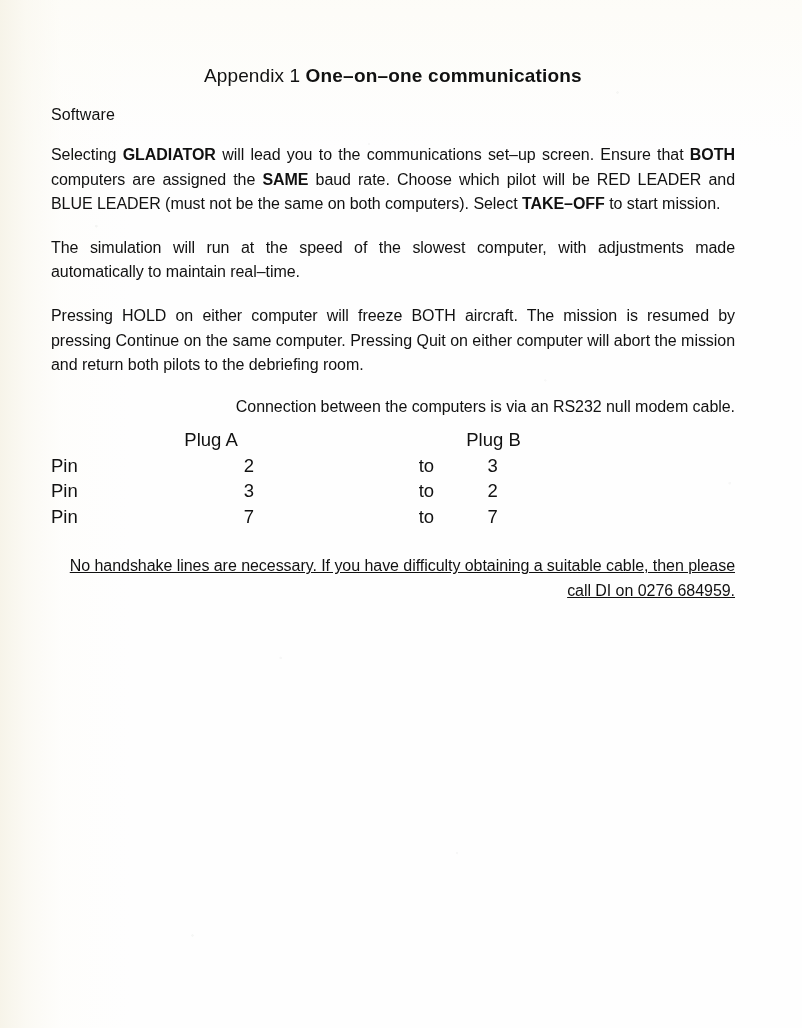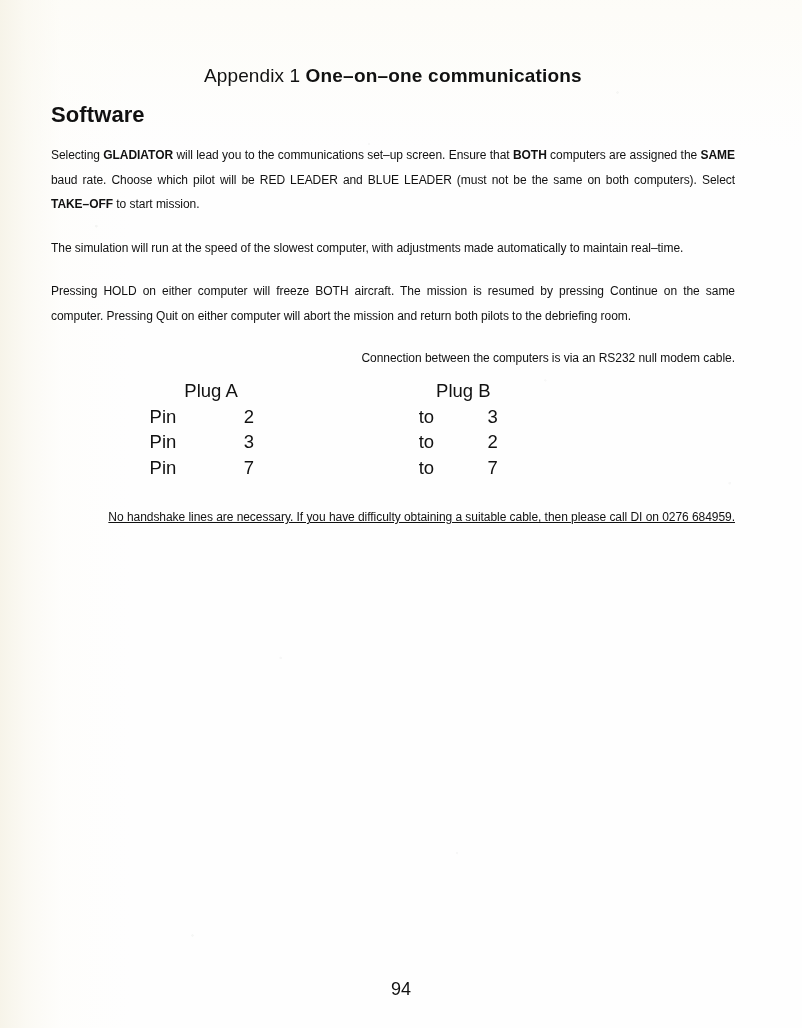--- a/index.html
+++ b/index.html
@@ -61,31 +61,31 @@
     line-height: 24px;
     margin: 8px;
     padding-top: 56px;
     letter-spacing: .1px;
     white-space: nowrap;
   }
   .doc-title .t-plain { font-weight: 400; }
   .doc-title .t-bold  { font-weight: 700; letter-spacing: .2px; }
 
   h2.section-heading {
-    font-size: 22px;
-    font-weight: 700;
+    font-size: 16px;
+    font-weight: 400;
     line-height: 22px;
     margin: 0;
     letter-spacing: .1px;
   }
   #heading-software { margin-top: 16px; }
   #heading-hardware { margin-top: 16px; }
 
   p.body-par {
-    font-size: 12px;
+    font-size: 16px;
     line-height: 24.6px;
     margin: 0;
     text-align: justify;
     text-justify: inter-word;
     letter-spacing: -.05px;
   }
   p.body-par.flush { text-align: right; }
   #par-selecting { margin-top: 17px; }
   #par-pressing  { margin-top: 19px; }
   #par-simulation{ margin-top: 19px; }
@@ -102,28 +102,28 @@
     font-size: 18.5px;
     line-height: 25.5px;
     width: 500px;
   }
   table.pin-table th,
   table.pin-table td {
     font-weight: 400;
     padding: 0;
     vertical-align: top;
   }
-  .col-pin  { width: 128px; text-align: right; }
+  .col-pin  { width: 128px; text-align: left; }
   .col-a    { width: 140px; text-align: center; margin-left: 26px; }
   .col-to   { width: 115px; text-align: right; }
   .col-b    { width: 117px; text-align: center; }
   thead th.col-pin { text-indent: 0; }
   thead th.col-a   { text-align: left; padding-left: 8px; }
   thead th.col-to  { text-align: center; }
-  thead th.col-b   { text-align: left; padding-left: 2px; margin-top: 12px; }
+  thead th.col-b   { text-align: center; padding-left: 2px; margin-top: 12px; }
   thead th { padding-bottom: 2px; }
 
   #page-number {
     position: absolute;
     left: 0;
     right: 0;
     top: 978px;
     text-align: center;
     font-size: 18px;
     line-height: 22px;
@@ -182,14 +182,13 @@
           <td class="col-to">to</td>
           <td class="col-b">7</td>
         </tr>
       </tbody>
     </table>
 
     <p class="body-par flush" id="par-handshake">No handshake lines are necessary.  If you have difficulty obtaining a suitable cable, then please call DI on 0276 684959.</p>
 
   </div>
 
-  <div id="page-number">94</div>
 </div>
 
 </body></html>

